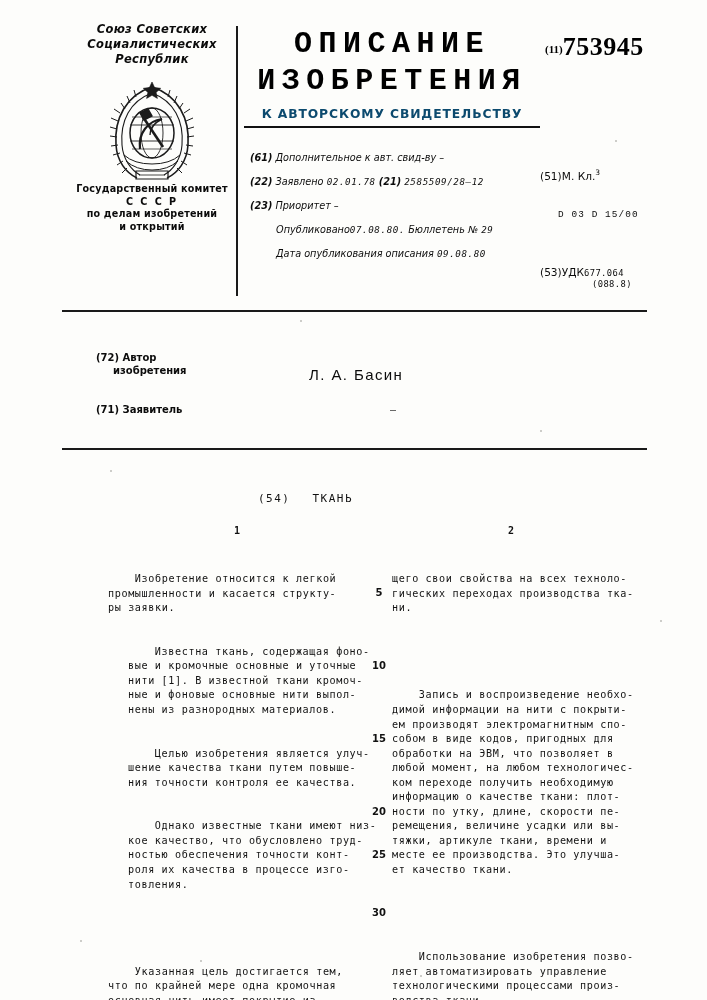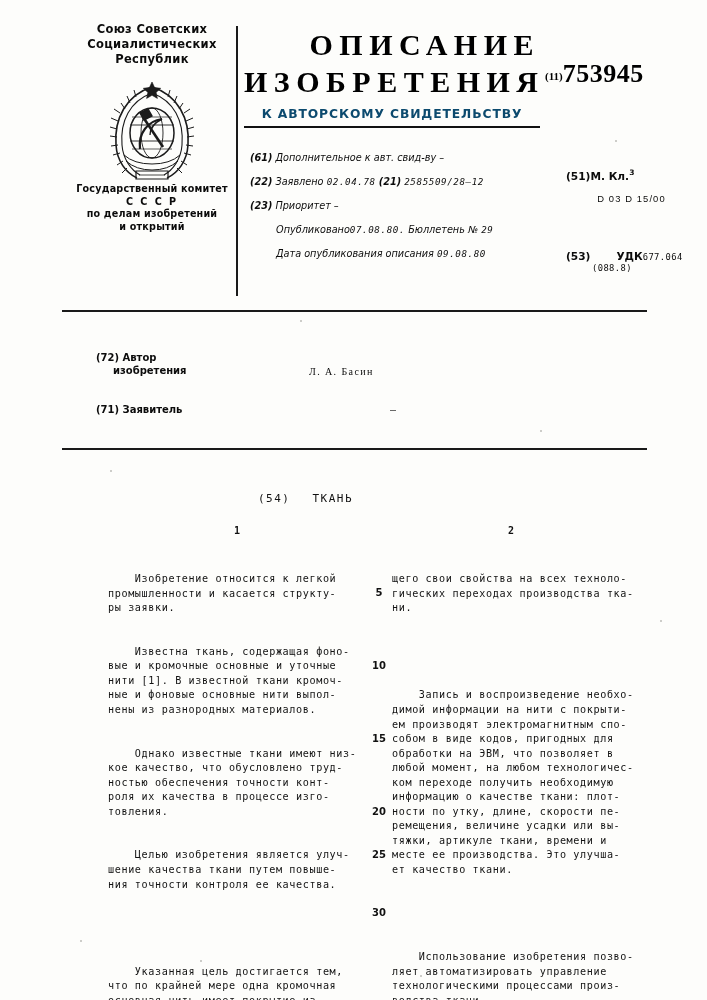--- a/index.html
+++ b/index.html
@@ -32,20 +32,21 @@
     width: 180px;
     text-align: center;
   }
   .ussr-line {
     font-family: "DejaVu Sans", sans-serif;
     font-weight: bold;
     font-size: 11.5px;
     letter-spacing: 0.3px;
     line-height: 15px;
     color: #0b0b0b;
+    font-style: italic;
   }
   .emblem-wrap {
     margin-top: 12px;
     display: flex;
     justify-content: center;
   }
   .committee {
     font-family: "DejaVu Sans", sans-serif;
     font-weight: bold;
     font-size: 9.6px;
@@ -62,47 +63,47 @@
     width: 2px; height: 270px;
     background: #1a1a1a;
   }
 
   .hdr-title {
     position: absolute;
     left: 244px; top: 26px;
     width: 296px;
   }
   .big-title {
-    font-family: Liberation Serif, serif;
+    font-family: Liberation Mono, monospace;
     font-weight: bold;
     font-size: 30px;
     letter-spacing: 6.5px;
     line-height: 37px;
-    text-align: right;
+    text-align: center;
     color: #000;
   }
   .sub-title {
     margin-top: 7px;
     font-family: "DejaVu Sans", sans-serif;
     font-weight: bold;
     font-size: 12.3px;
     letter-spacing: 0.9px;
     text-align: center;
     color: #0c4a6e;
   }
   .title-underline {
     margin-top: 5px;
     height: 2px;
     background: #111;
     width: 296px;
   }
 
   .patnum {
     position: absolute;
-    left: 545px; top: 59px;
+    left: 545px; top: 32px;
     font-family: "Liberation Serif", serif;
     font-weight: bold;
     font-size: 26px;
     letter-spacing: 0.5px;
     color: #000;
     white-space: nowrap;
   }
   .patnum .kind {
     font-size: 11px;
     vertical-align: 2px;
@@ -128,29 +129,28 @@
   .bib-indent { padding-left: 26px; }
 
   .rightcodes {
     position: absolute;
     left: 540px; top: 168px;
     width: 165px;
     font-family: "DejaVu Sans", sans-serif;
     font-size: 10.6px;
     color: #0c0c0c;
   }
-  .rc-label { font-weight: bold; white-space: nowrap; margin-left: 26px; }
+  .rc-label { font-weight: normal; white-space: nowrap; }
   .rc-label sup { font-size: 7.5px; }
   .rc-value {
-    font-family: Liberation Sans, sans-serif;
+    font-family: Liberation Mono, monospace;
     font-size: 9.4px;
     letter-spacing: 1.1px;
-    margin-top: 11px;
+    margin-top: 27px;
     padding-left: 18px;
-    text-align: center;
   }
   .udc-row { margin-top: 46px; white-space: nowrap; }
   .udc-val {
     font-family: "DejaVu Sans Mono", monospace;
     font-size: 8.8px;
     letter-spacing: 0.4px;
   }
   .udc-sub {
     font-family: "DejaVu Sans Mono", monospace;
     font-size: 8.8px;
@@ -175,23 +175,23 @@
     width: 560px;
     font-family: "DejaVu Sans", sans-serif;
     font-size: 10px;
     font-weight: bold;
     color: #0c0c0c;
   }
   .author-label-2 { padding-left: 17px; margin-top: 2px; }
   .author-name {
     position: absolute;
     left: 213px; top: 14px;
-    font-family: Liberation Serif, serif;
+    font-family: Liberation Sans, sans-serif;
     font-weight: normal;
-    font-size: 10px;
+    font-size: 15px;
     letter-spacing: 1.4px;
   }
   .applicant-block {
     position: absolute;
     left: 96px; top: 404px;
     font-family: "DejaVu Sans", sans-serif;
     font-size: 10px;
     font-weight: bold;
     color: #0c0c0c;
   }
@@ -233,21 +233,21 @@
     font-size: 10.15px;
     line-height: 14.55px;
     letter-spacing: 0.62px;
     color: #121212;
     white-space: pre;
   }
   #col-left  { left: 108px; }
   #col-right { left: 392px; }
 
   .para { margin: 0; }
-  .para + .para { margin-top: 0px; }
+  .para + .para { margin-top: 0px; margin-left: 20px; }
   .gap { height: 14.55px; }
 
   
   .gutter {
     position: absolute;
     left: 368px;
     width: 22px;
     font-family: "DejaVu Sans", sans-serif;
     font-size: 10px;
     font-weight: bold;
@@ -358,21 +358,21 @@
     </div>
 
     <div class="biblio">
       <div class="bib-row">
         <span class="bib-code">(61)</span>
         <span>Дополнительное к авт. свид-ву –</span>
       </div>
       <div class="bib-row">
         <span class="bib-code">(22)</span>
         <span>Заявлено</span>
-        <span class="mono">02.04.78</span>
+        <span class="mono">02.01.78</span>
         <span class="bib-code">(21)</span>
         <span class="mono">2585509/28–12</span>
       </div>
       <div class="bib-row">
         <span class="bib-code">(23)</span>
         <span>Приоритет –</span>
       </div>
       <div class="bib-row bib-indent">
         <span>Опубликовано</span><span class="mono">07.08.80.</span>
         <span>Бюллетень №</span>
@@ -424,28 +424,28 @@
 
   <div class="col" id="col-left">
     <p class="para">    Изобретение относится к легкой
 промышленности и касается структу-
 ры заявки.</p>
     <p class="para">    Известна ткань, содержащая фоно-
 вые и кромочные основные и уточные
 нити [1]. В известной ткани кромоч-
 ные и фоновые основные нити выпол-
 нены из разнородных материалов.</p>
+    <p class="para">    Целью изобретения является улуч-
+шение качества ткани путем повыше-
+ния точности контроля ее качества.</p>
     <p class="para">    Однако известные ткани имеют низ-
 кое качество, что обусловлено труд-
 ностью обеспечения точности конт-
 роля их качества в процессе изго-
 товления.</p>
-    <p class="para">    Целью изобретения является улуч-
-шение качества ткани путем повыше-
-ния точности контроля ее качества.</p>
     <div class="gap"></div>
     <p class="para">    Указанная цель достигается тем,
 что по крайней мере одна кромочная
 основная нить имеет покрытие из
 вещества, способного к намагничи-
 ванию.</p>
     
   </div>
 
   <div class="col" id="col-right">

